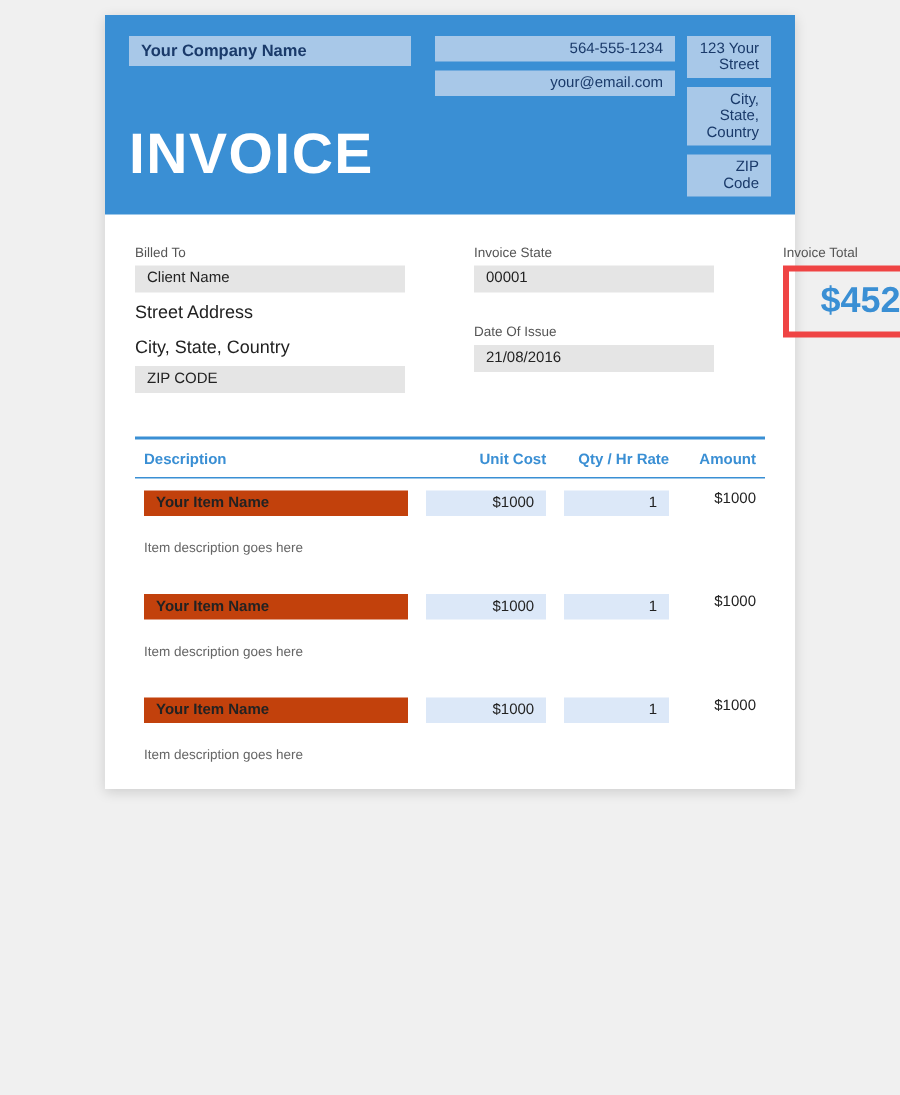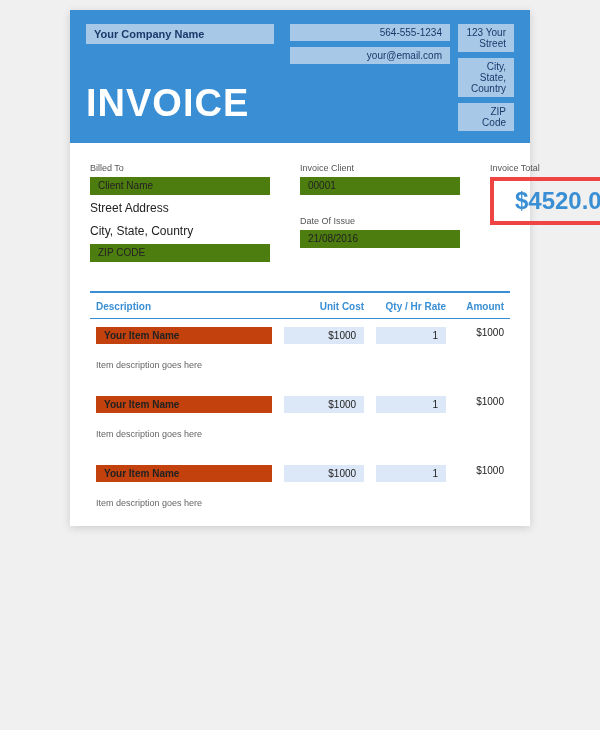--- a/index.html
+++ b/index.html
@@ -77,41 +77,41 @@
       color: #1a3a6a;
       text-align: right;
       margin-bottom: 2px;
     }
     
     .body {
       padding: 20px 20px 10px 20px;
     }
     .billed-section {
       display: flex;
-      gap: 30px;
+      gap: 46px;
       margin-bottom: 26px;
     }
     .billed-left {
       flex: 0 0 180px;
     }
     .billed-center {
       flex: 0 0 160px;
     }
     .billed-right {
       flex: 1;
       text-align: right;
     }
     .section-label {
       font-size: 9px;
       color: #555;
       margin-bottom: 4px;
       font-weight: normal;
     }
     .field-box {
-      background: #4d7c0f;
+      background: #e5e5e5;
       padding: 3px 8px;
       font-size: 10px;
       color: #222;
       margin-bottom: 3px;
       min-height: 18px;
     }
     .field-plain {
       font-size: 12px;
       color: #222;
       padding: 3px 0;
@@ -232,21 +232,21 @@
 
       <div class="billed-left">
         <div class="section-label">Billed To</div>
         <div class="field-box">Client Name</div>
         <div class="field-plain">Street Address</div>
         <div class="field-plain">City, State, Country</div>
         <div class="field-box">ZIP CODE</div>
       </div>
 
       <div class="billed-center">
-        <div class="section-label">Invoice Client</div>
+        <div class="section-label">Invoice State</div>
         <div class="field-box">00001</div>
         <div style="height:18px;"></div>
         <div class="section-label">Date Of Issue</div>
         <div class="field-box">21/08/2016</div>
       </div>
 
       <div class="billed-right">
         <div class="invoice-total-label">Invoice Total</div>
         <div class="invoice-total-amount">$4520.00</div>
       </div>

